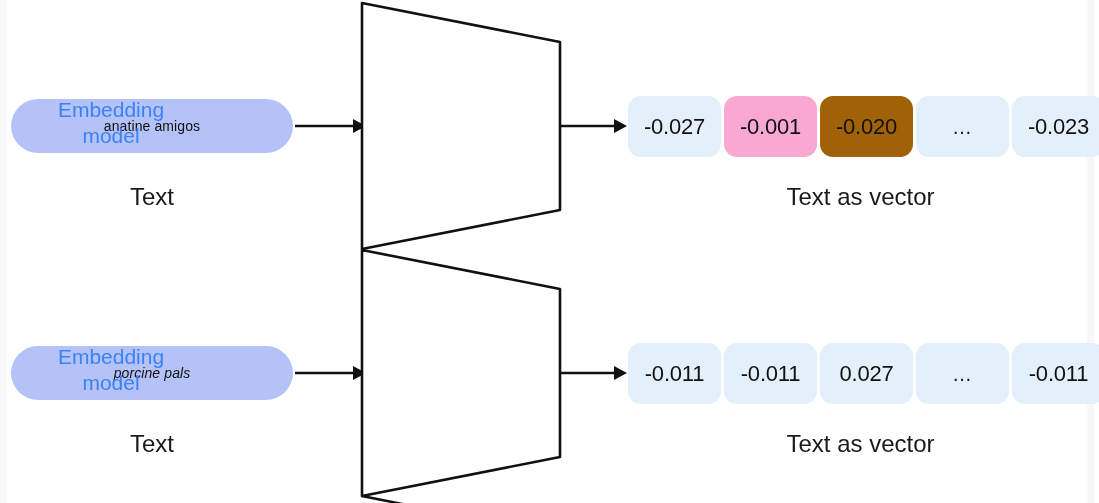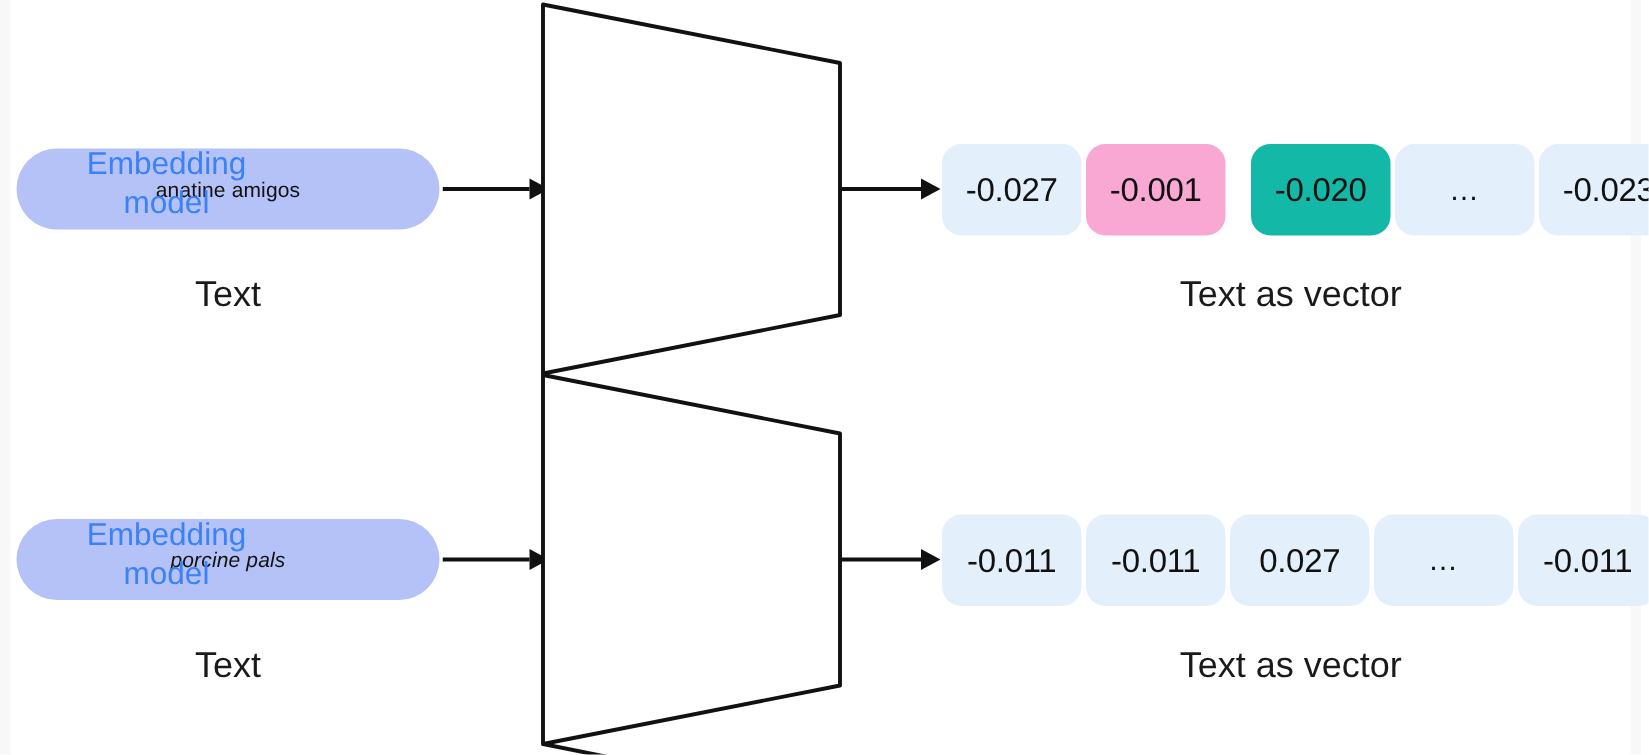--- a/index.html
+++ b/index.html
@@ -132,21 +132,21 @@
   <div class="arrow" style="left:560px; top:116px;">
     <svg width="68" height="20" viewBox="0 0 68 20">
       <line x1="0" y1="10" x2="54" y2="10" stroke="#111111" stroke-width="2.6"></line>
       <polygon points="54,3 67,10 54,17" fill="#111111"></polygon>
     </svg>
   </div>
 
   <div class="vector-row" style="left:628px; top:96px;">
     <div class="vcell" style="background:#e4effc;">-0.027</div>
     <div class="vcell" style="background:#f9a8d4;">-0.001</div>
-    <div class="vcell" style="background:#14b8a6;margin-left:14px;">-0.020</div>
+    <div class="vcell" style="background:#a16207;">-0.020</div>
     <div class="vcell ellipsis" style="background:#e4effc;">…</div>
     <div class="vcell" style="background:#e4effc;">-0.023</div>
   </div>
 
   <div class="caption" style="left:628px; top:185px; width:465px;">Text as vector</div>
 
   <div class="pill" style="left:11px; top:346px; width:282px; height:54px; background:#b5c2f7;font-style:italic;">
     <span>porcine pals</span>
   </div>
 

